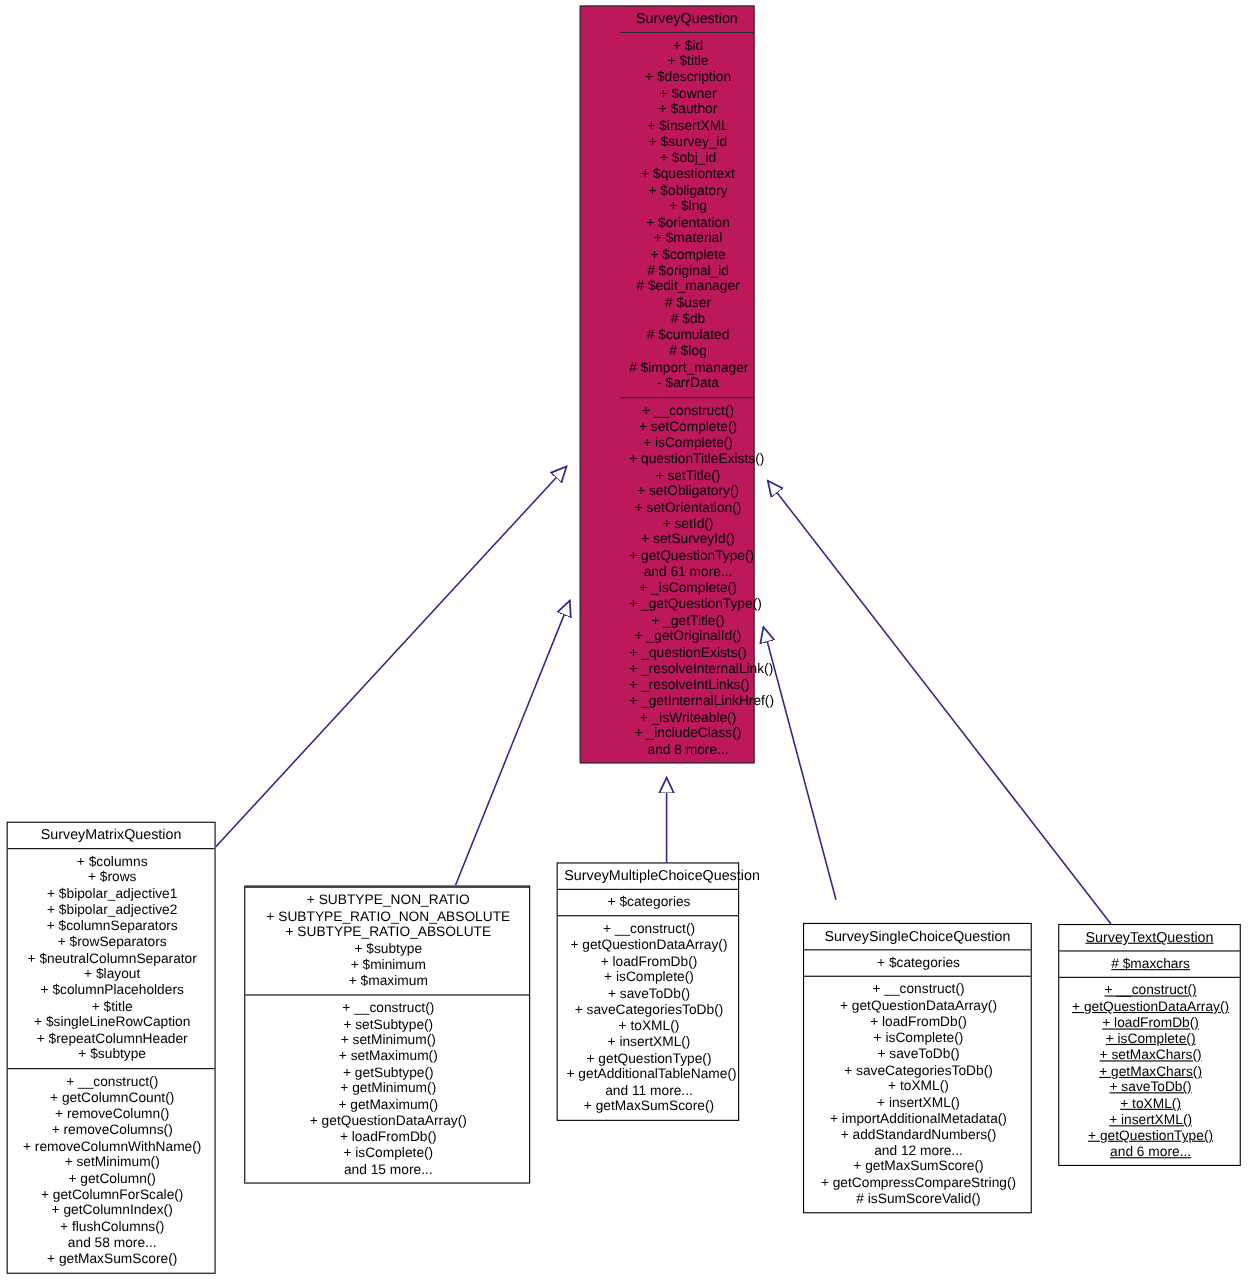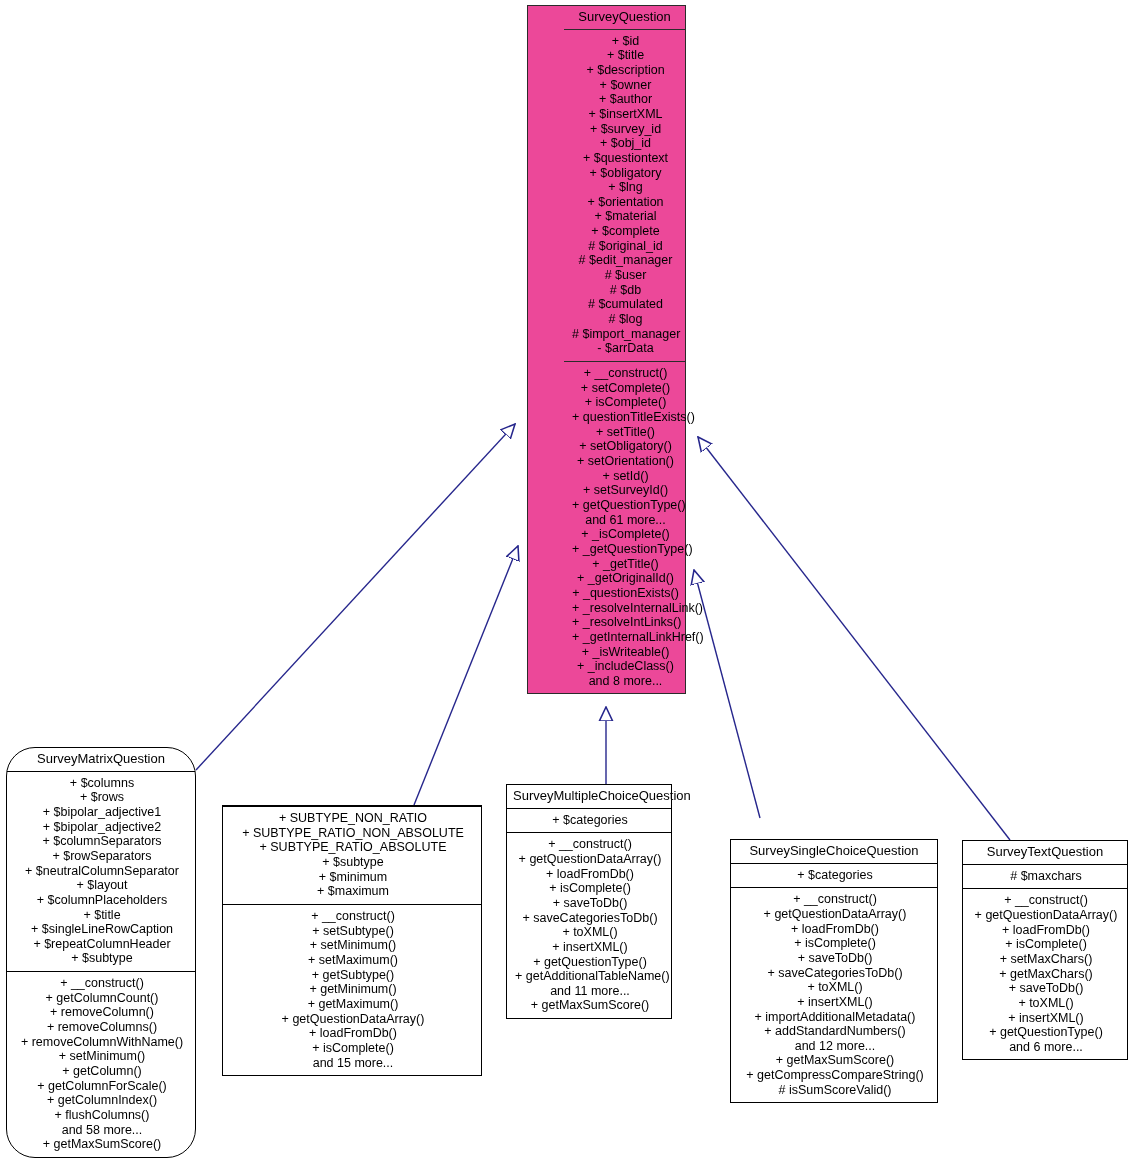--- a/index.html
+++ b/index.html
@@ -28,21 +28,21 @@
   .uml-class {
     position: absolute;
     box-sizing: border-box;
     border: 1px solid #000000;
     background: #ffffff;
     font-size: 12.5px;
     line-height: 14.6px;
     color: #000000;
   }
   .uml-class.base {
-    background: #ec4899;
+    background: #be185d;
     border: 1px solid #2b2b2b;
     padding-left: 36px;
   }
   .uml-title {
     text-align: center;
     padding: 4px 6px 4px 6px;
     font-size: 13px;
     white-space: nowrap;
   }
   .uml-sep {
@@ -132,21 +132,21 @@
         <div class="uml-row">+ _questionExists()</div>
         <div class="uml-row">+ _resolveInternalLink()</div>
         <div class="uml-row">+ _resolveIntLinks()</div>
         <div class="uml-row">+ _getInternalLinkHref()</div>
         <div class="uml-row">+ _isWriteable()</div>
         <div class="uml-row">+ _includeClass()</div>
         <div class="uml-row">and 8 more...</div>
       </div>
   </div>
 
-  <div class="uml-class" style="left:6px; top:747px; width:190px;border-radius:29px;">
+  <div class="uml-class" style="left:6px; top:747px; width:190px;">
     <div class="uml-title">SurveyMatrixQuestion</div>
     <div class="uml-sep"></div>
     <div class="uml-section">
         <div class="uml-row">+ $columns</div>
         <div class="uml-row">+ $rows</div>
         <div class="uml-row">+ $bipolar_adjective1</div>
         <div class="uml-row">+ $bipolar_adjective2</div>
         <div class="uml-row">+ $columnSeparators</div>
         <div class="uml-row">+ $rowSeparators</div>
         <div class="uml-row">+ $neutralColumnSeparator</div>
@@ -241,21 +241,21 @@
         <div class="uml-row">+ insertXML()</div>
         <div class="uml-row">+ importAdditionalMetadata()</div>
         <div class="uml-row">+ addStandardNumbers()</div>
         <div class="uml-row">and 12 more...</div>
         <div class="uml-row">+ getMaxSumScore()</div>
         <div class="uml-row">+ getCompressCompareString()</div>
         <div class="uml-row"># isSumScoreValid()</div>
       </div>
   </div>
 
-  <div class="uml-class" style="left:962px; top:840px; width:166px;">
+  <div class="uml-class" style="left:962px; top:840px; width:166px;text-decoration:underline;">
     <div class="uml-title">SurveyTextQuestion</div>
     <div class="uml-sep"></div>
     <div class="uml-section">
         <div class="uml-row"># $maxchars</div>
       </div>
     <div class="uml-sep"></div>
     <div class="uml-section">
         <div class="uml-row">+ __construct()</div>
         <div class="uml-row">+ getQuestionDataArray()</div>
         <div class="uml-row">+ loadFromDb()</div>

